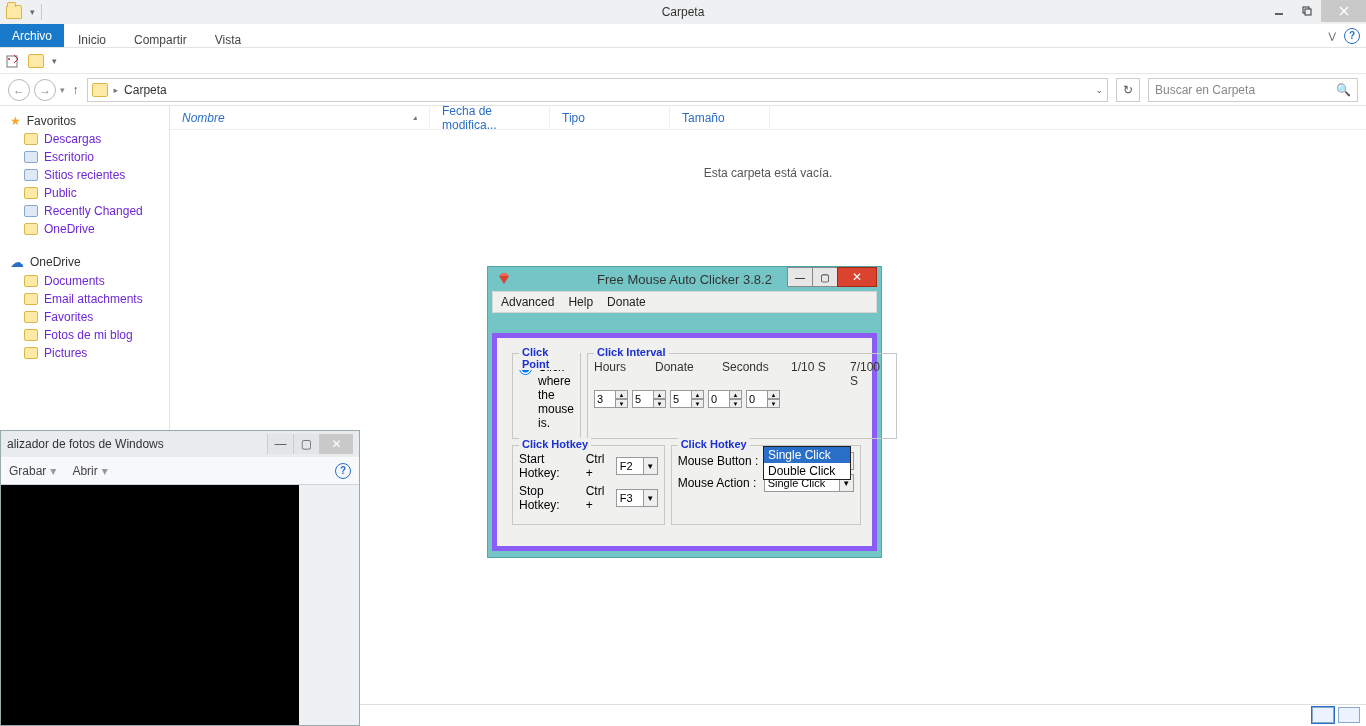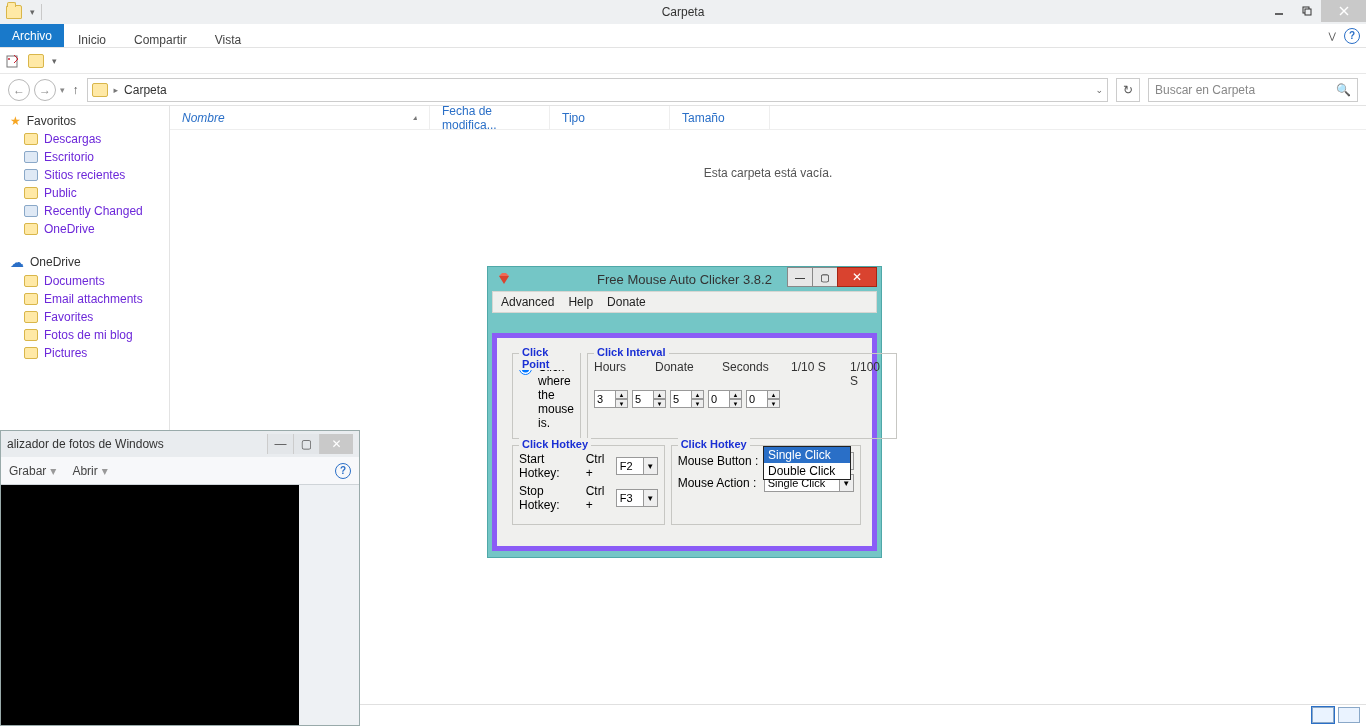--- a/index.html
+++ b/index.html
@@ -303,21 +303,21 @@
             <span>Click where the mouse is.</span>
           </label>
       </div>
       <div class="fs half">
         <div class="lg">Click Interval</div>
         <div class="ivlbl">
           <span>Hours</span>
             <span>Donate</span>
             <span>Seconds</span>
             <span>1/10 S</span>
-            <span>1/100 S</span>
+            <span>7/100 S</span>
         </div>
         <div class="spins">
           <div class="spin">
               <input value="3" style="">
               <div class="ar">
                 <div>▲</div>
                 <div>▼</div>
               </div>
             </div>
           <div class="spin">

